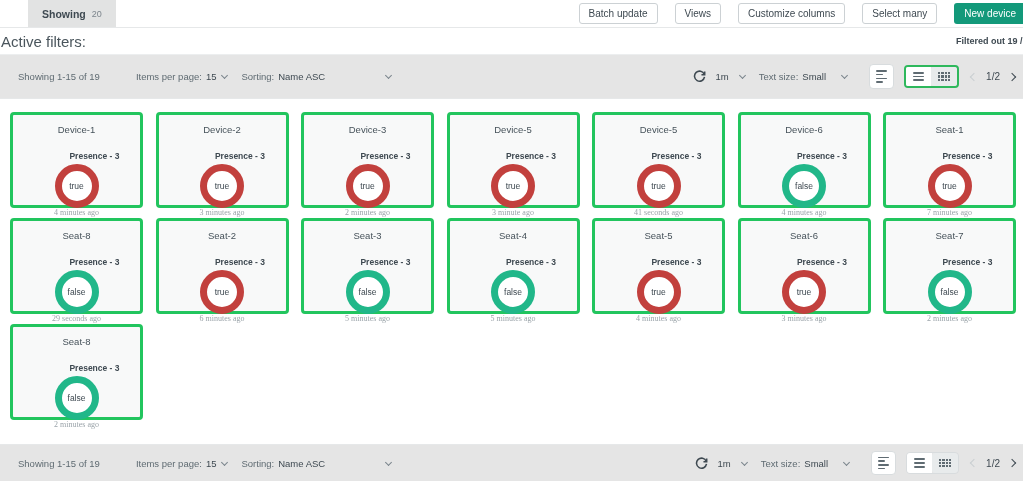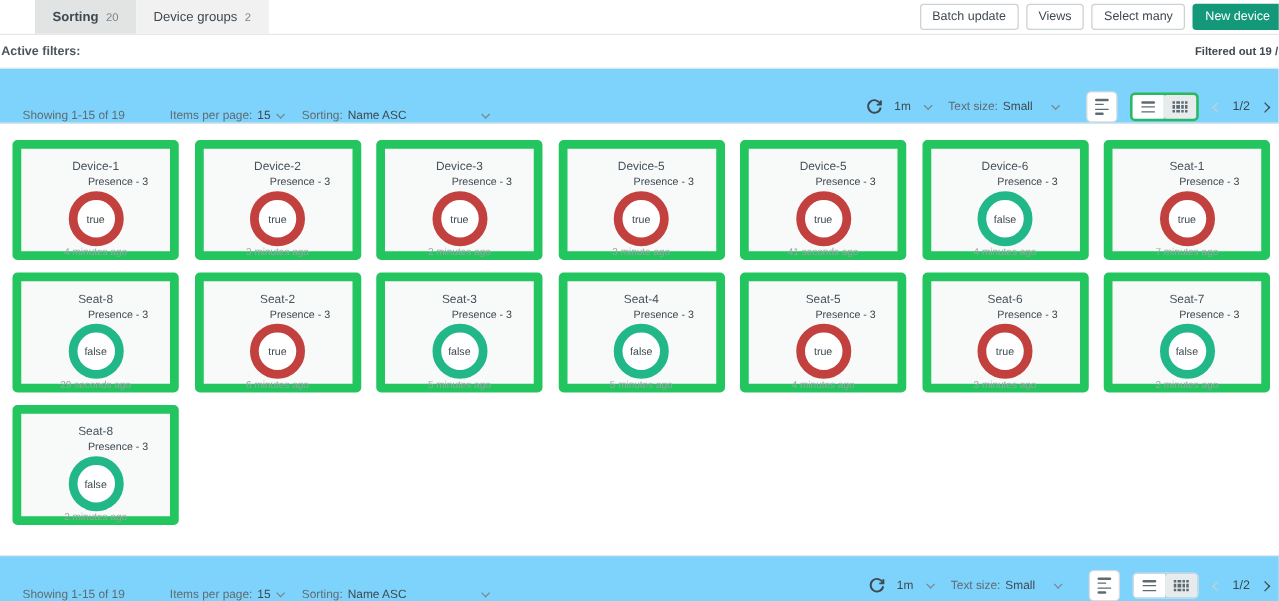--- a/index.html
+++ b/index.html
@@ -5,37 +5,37 @@
   * { box-sizing: border-box; margin: 0; padding: 0; }
   html,body { width:1023px; height:481px; overflow:hidden; background:#fff;
     font-family:"Liberation Sans", sans-serif; color:#3e4951; }
 
   
   .tabstrip { height:28px; display:flex; align-items:stretch; border-bottom:1px solid #e6e8e9; background:#fff; }
   .tab { display:flex; align-items:center; gap:6px; padding:0 14px; font-size:10.5px; cursor:pointer; }
   .tab.active { background:#e2e3e3; margin-left:28px; font-weight:bold; }
   .tab.inactive { background:#f1f1f1; }
   .tab .count { font-size:9px; color:#7c858c; font-weight:normal; }
-  .top-buttons { margin-left:auto; display:flex; align-items:center; gap:6px; padding-right:0; }
+  .top-buttons { margin-left:auto; display:flex; align-items:center; gap:17px; padding-right:0; }
   .btn { border:1px solid #ccd1d4; background:#fff; border-radius:3px; font-size:10px;
          padding:4px 9px; color:#3e4951; white-space:nowrap; cursor:pointer; }
   .btn.primary { color:#fff; border:none; margin-right:-3px; padding:5px 10px; }
 
   
   .filters-row { height:27px; display:flex; align-items:center; border-bottom:1px solid #eceeef; padding-left:1px; }
-  .filters-label { font-size:10px; color:#4a555c;font-weight:bold; }
+  .filters-label { font-size:15px; color:#4a555c; }
   .chip { display:flex; align-items:center; gap:5px; margin-left:8px; border-radius:10px;
           font-size:9px; padding:2px 4px 2px 9px; border:1px solid; cursor:pointer; }
   .chip-x { width:11px; height:11px; border-radius:50%; color:#fff; font-size:8px; line-height:11px;
             display:flex; align-items:center; justify-content:center; cursor:pointer; }
   .filtered-out { margin-left:auto; margin-right:-7px; font-size:9px; font-weight:bold; white-space:nowrap; }
 
   
-  .toolbar { height:44px; display:flex; align-items:flex-end; padding:0 8px 0 18px;
-             font-size:9.5px; color:#5f6b72; border-bottom:1px solid #e6e8e9; background:#7dd3fc; }
+  .toolbar { height:44px; display:flex; align-items:center; padding:0 8px 0 18px;
+             font-size:9.5px; color:#5f6b72; border-bottom:1px solid #e6e8e9; background:#e5e5e5; }
   .footer  { position:absolute; left:0; right:0; bottom:0; height:37px; border-bottom:none;
              border-top:1px solid #e6e8e9; }
   .tb-item { display:flex; align-items:center; white-space:nowrap; }
   .tb-val  { color:#3e4951; margin-left:4px; }
   .chev { width:5px; height:5px; border-right:1.3px solid #7a858c; border-bottom:1.3px solid #7a858c;
           transform:rotate(45deg); display:inline-block; margin:-2px 0 0 6px; }
   .sp14 { width:14px; } .sp22 { width:22px; } .sp55 { width:55px; } .sp10 { width:10px; }
   .tb-right { margin-left:auto; display:flex; align-items:center; }
   .refresh { display:flex; align-items:center; gap:5px; cursor:pointer; }
   .iconbtn { border:1px solid #d8dcde; border-radius:4px; padding:5px 6px; display:flex;
@@ -52,44 +52,41 @@
   .icon-grid { display:grid; grid-template-columns:repeat(4,2.2px); grid-auto-rows:2.2px; gap:1.1px; }
   .icon-grid span { background:#5f6b72; }
   .pager { display:flex; align-items:center; gap:9px; margin-left:12px; }
   .pg-chev { width:6px; height:6px; border-right:1.7px solid; border-bottom:1.7px solid; display:inline-block; cursor:pointer; }
   .pg-prev { transform:rotate(135deg); color:#c9ced1; border-color:#c9ced1; }
   .pg-next { transform:rotate(-45deg); color:#3e4951; border-color:#3e4951; }
   .pg-num { font-size:10px; color:#3e4951; }
 
   
   .cards { padding:13px 10px 0; display:grid; grid-template-columns:repeat(7,133px); gap:10px 12.5px; }
-  .card { height:96px; background:#f8f9f9; border:7px solid #22c55e; border-radius:4px;
+  .card { height:96px; background:#f8f9f9; border:3px solid #22c55e; border-radius:4px;
           display:flex; flex-direction:column; align-items:center; padding:9px 4px 6px; cursor:pointer; }
   .card-name { font-size:9.5px; color:#46525a; }
-  .card-metric { font-size:8.5px; font-weight:normal; margin-top:1px;padding-left:36px; }
+  .card-metric { font-size:8.5px; font-weight:bold; margin-top:16px;padding-left:36px; }
   .ring { width:44px; height:44px; border:7px solid #ccc; border-radius:50%; background:#fff;
           display:flex; align-items:center; justify-content:center; margin-top:3px; flex:none;text-align:center; }
   .ring-value { font-size:8.5px; color:#3e4951; }
-  .card-time { margin-top:auto; font-size:8px; color:#9aa3a9; }
+  .card-time { margin-top:auto; font-size:8px; color:#9aa3a9;font-family:Liberation Serif, serif; }
 </style>
 </head>
 <body>
 
 <div class="tabstrip">
   <div class="tab active">
-    <span>Sorting</span>
+    <span>Showing</span>
     <span class="count">20</span>
-  </div>
-  <div class="tab inactive">
-    <span>Device groups</span>
-    <span class="count">2</span>
   </div>
   <div class="top-buttons">
     <button class="btn">Batch update</button>
     <button class="btn">Views</button>
+    <button class="btn">Customize columns</button>
     <button class="btn">Select many</button>
     <button class="btn primary" id="new-device-btn" style="background: rgb(19, 153, 122);">New device</button>
   </div>
 </div>
 
 <div class="filters-row">
   <span class="filters-label">Active filters:</span>
   <span class="filtered-out">Filtered out 19 / 3</span>
 </div>
 

